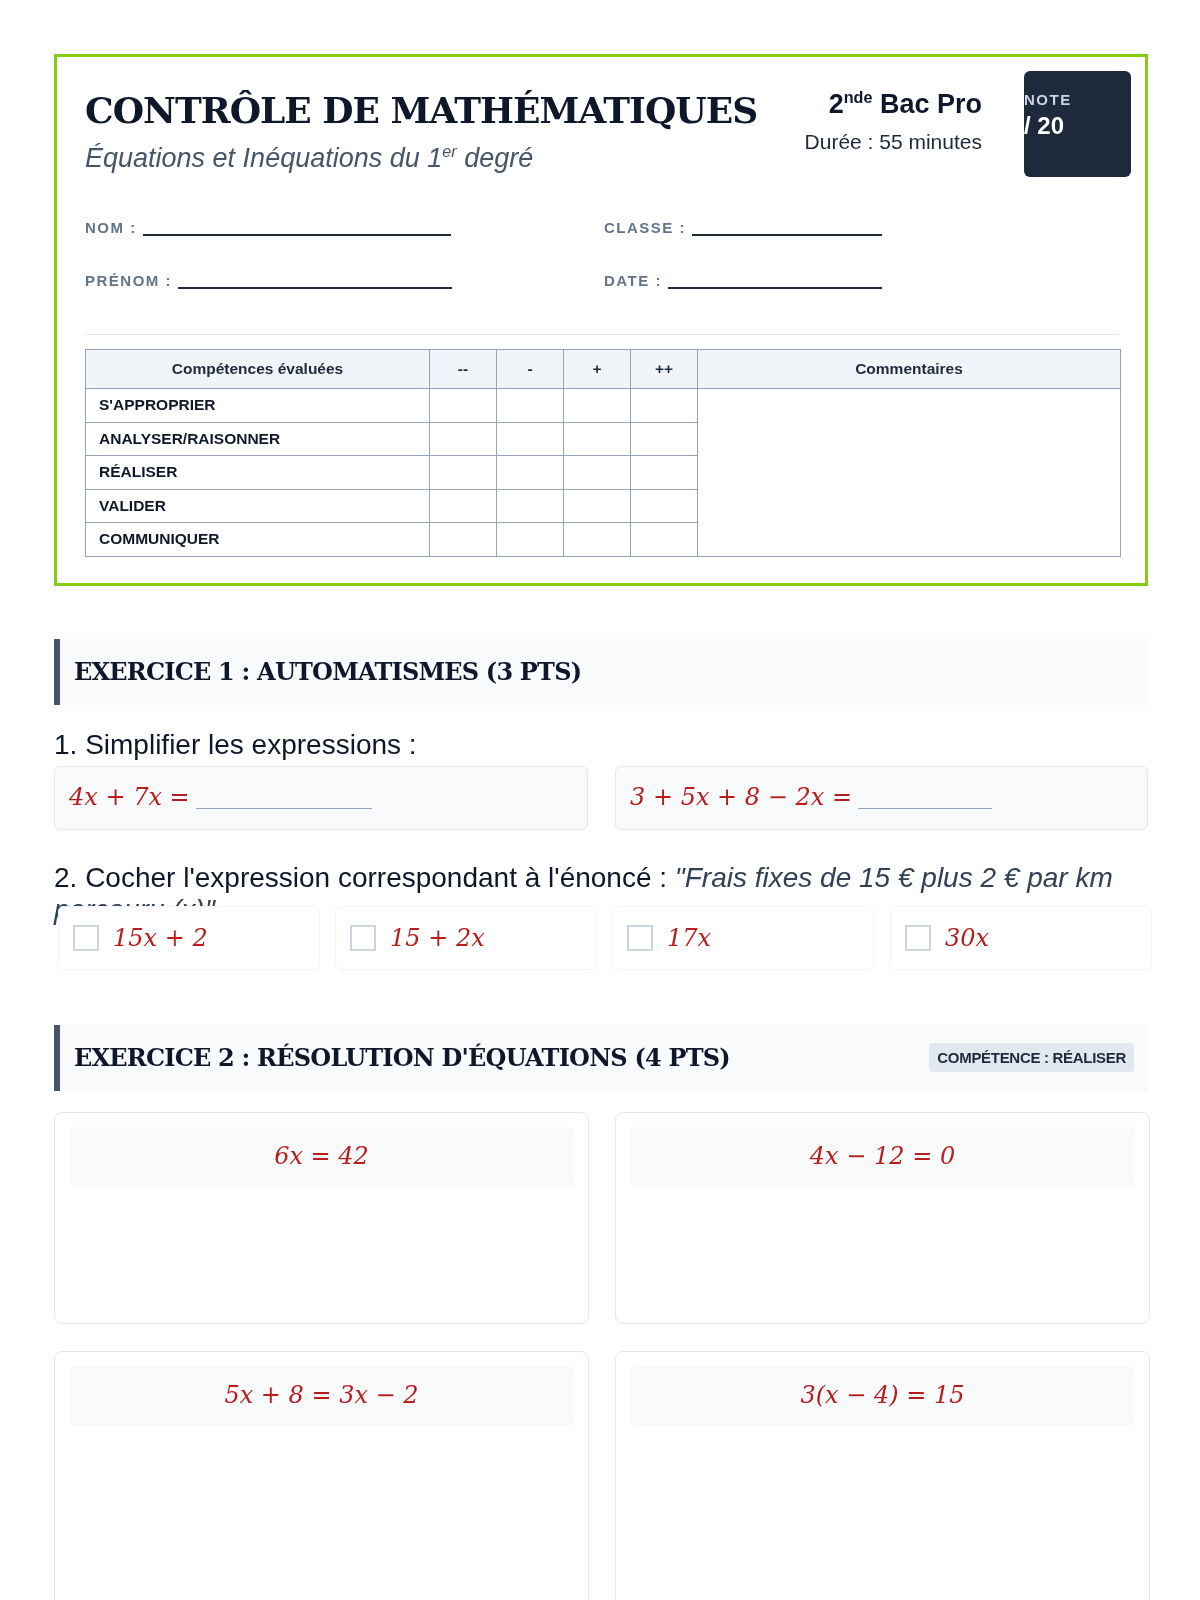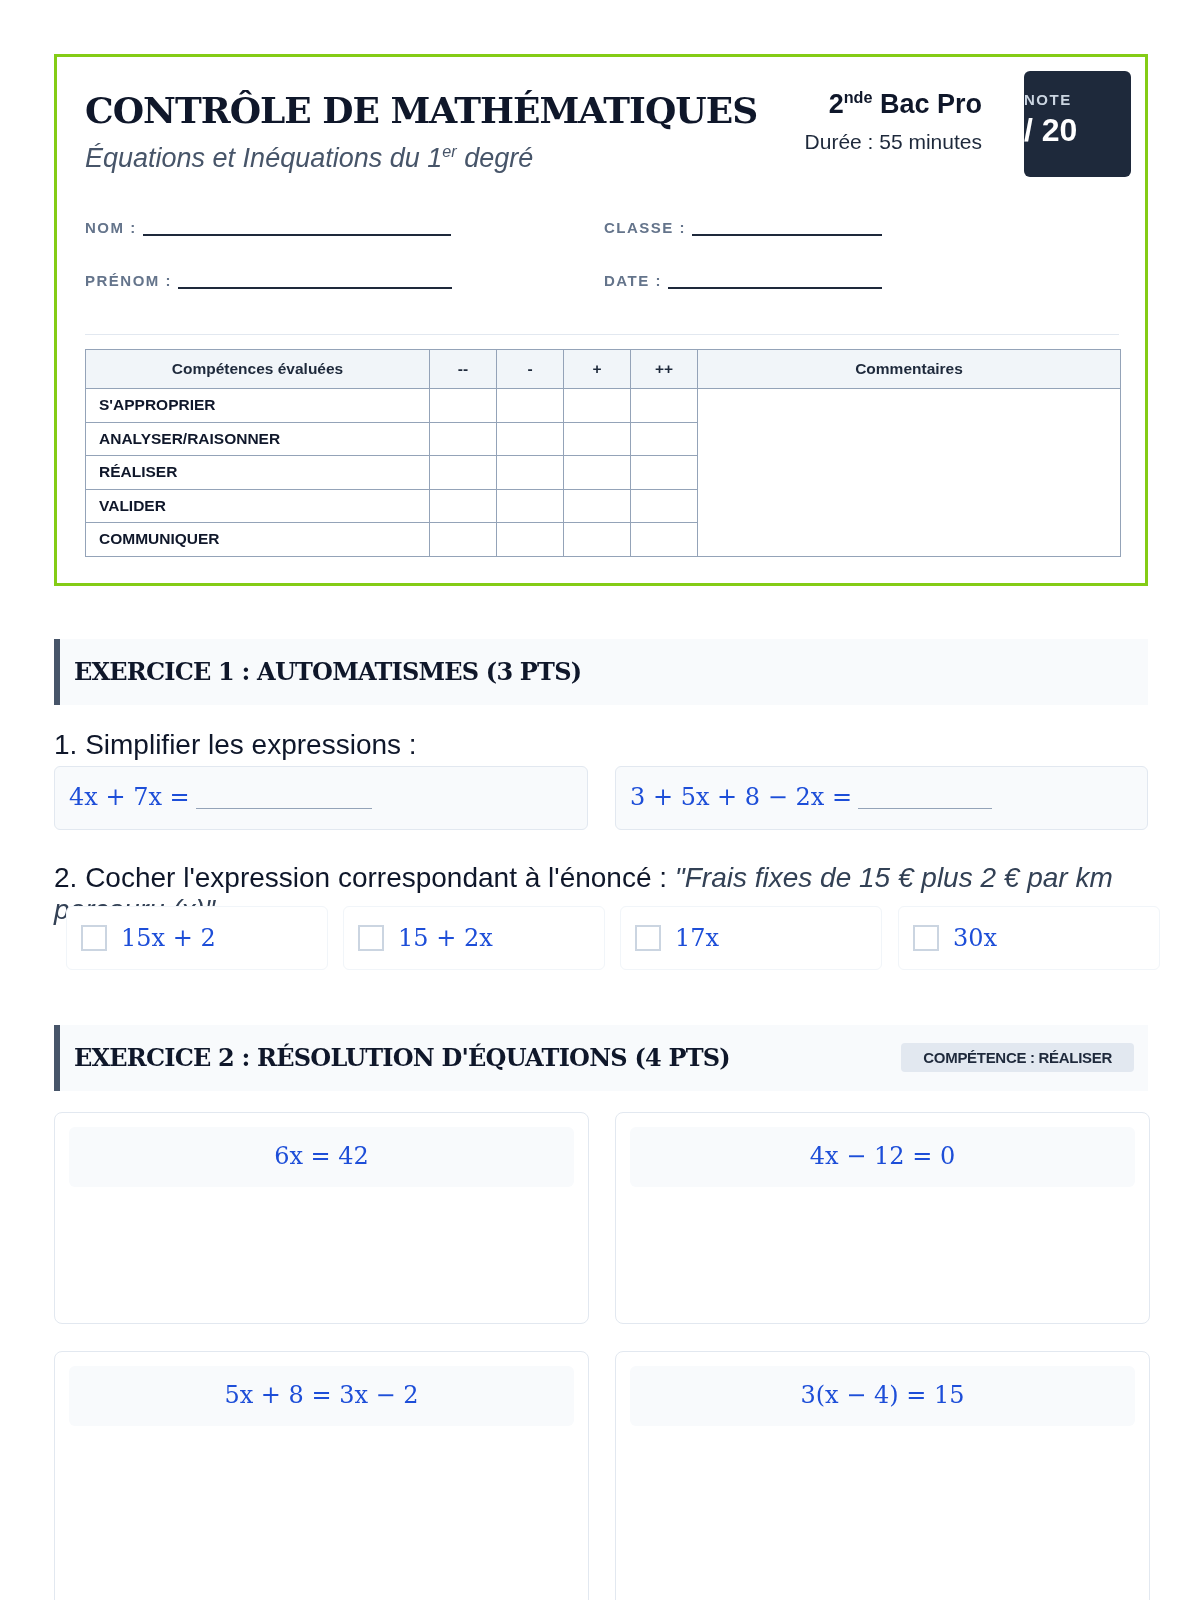--- a/index.html
+++ b/index.html
@@ -11,42 +11,42 @@
   
   .header-box { border: 3px solid #84cc16; padding: 28px 28px 28px 28px; height: 532px; position: relative; }
   .title { font-family: "DejaVu Serif", "Liberation Serif", serif; font-weight: bold; font-size: 36px; letter-spacing: -1px; color: #0f172a; position: absolute; left: 28px; top: 32px; }
   .subtitle { font-style: italic; font-size: 27px; color: #475569; position: absolute; left: 28px; top: 86px; }
   .subtitle sup, .level sup { font-size: 0.6em; vertical-align: super; line-height: 0; }
   .level-block { position: absolute; right: 163px; top: 32px; text-align: right; }
   .level { font-weight: bold; font-size: 27px; color: #0f172a; }
   .duration { font-size: 21px; color: #1e293b; margin-top: 10px; }
   .note-box { position: absolute; right: 14px; top: 14px; width: 107px; height: 106px; background: #1e293b; border-radius: 6px; color: #fff; text-align: left; }
   .note-label { font-size: 15px; font-weight: bold; letter-spacing: 1.5px; color: #cbd5e1; margin-top: 20px; }
-  .note-value { font-size: 32px; font-weight: bold; margin-top: 4px; }
+  .note-value { font-size: 24px; font-weight: bold; margin-top: 4px; }
 
   .fields { position: absolute; left: 28px; top: 162px; width: 1034px; }
   .field { position: absolute; font-size: 15px; font-weight: bold; letter-spacing: 1.5px; color: #64748b; white-space: nowrap; }
   .field .line { display: inline-block; border-bottom: 2px solid #1e293b; vertical-align: -3px; height: 14px; margin-left: 6px; }
   .divider { position: absolute; left: 28px; top: 277px; width: 1034px; height: 1px; background: #e2e8f0; }
 
   table.comp { position: absolute; left: 28px; top: 292px; width: 1036px; border-collapse: collapse; font-size: 15.5px; padding-left: 36px; }
   table.comp th, table.comp td { border: 1.5px solid #94a3b8; height: 33.5px; }
   table.comp th { background: #f1f5f9; font-weight: bold; color: #1e293b; text-align: center; height: 39px; }
   table.comp td.skill { font-weight: bold; color: #0f172a; padding-left: 13px; text-align: left; }
   table.comp td.comments { vertical-align: top; }
 
   
   .section-header { position: absolute; left: 0; width: 1094px; height: 66px; background: #f8fafc; border-left: 6px solid #475569; }
   .section-title { font-family: "DejaVu Serif", "Liberation Serif", serif; font-weight: bold; font-size: 24px; letter-spacing: -0.8px; color: #0f172a; position: absolute; left: 14px; top: 18px; }
-  .badge { position: absolute; right: 14px; top: 18px; background: #e2e8f0; border-radius: 4px; padding: 6px 22px; font-size: 15px; font-weight: bold; color: #1e293b; letter-spacing: -0.3px; }
+  .badge { position: absolute; right: 14px; top: 18px; background: #e2e8f0; border-radius: 4px; padding: 6px 8px; font-size: 15px; font-weight: bold; color: #1e293b; letter-spacing: -0.3px; }
 
   .question { position: absolute; left: 0; font-size: 28px; color: #0f172a; }
   .question em { color: #334155; }
 
-  .math { font-family: "DejaVu Serif", "Liberation Serif", serif; font-size: 24px; color: #1d4ed8; }
+  .math { font-family: "DejaVu Serif", "Liberation Serif", serif; font-size: 24px; color: #b91c1c; font-style: italic; }
   .expr-box { position: absolute; height: 64px; background: #f8fafc; border: 1.5px solid #e2e8f0; border-radius: 6px; padding: 16px 14px; }
   .blank { display: inline-block; border-bottom: 1.5px solid #94a3b8; height: 20px; vertical-align: -4px; margin-left: 6px; }
 
   .choice { position: absolute; top: 0; width: 262px; height: 64px; border: 1.5px solid #f1f5f9; border-radius: 6px; background: #fff; padding: 16px 14px; display: flex; align-items: center; }
   .checkbox { width: 26px; height: 26px; border: 2.5px solid #cbd5e1; background: #fff; margin-right: 14px; flex: none; }
 
   .eq-card { position: absolute; width: 535px; border: 1.5px solid #e2e8f0; border-radius: 8px; background: #fff; padding: 14px; }
   .eq-head { background: #f8fafc; border-radius: 6px; height: 60px; text-align: center; line-height: 58px; }
 </style>
 </head>
@@ -137,21 +137,21 @@
 
   <div class="expr-box" style="left:0; top:712px; width:534px;">
     <span class="math">4x + 7x =</span><span class="blank" style="width:176px;"></span>
   </div>
   <div class="expr-box" style="left:561px; top:712px; width:533px;">
     <span class="math">3 + 5x + 8 − 2x =</span><span class="blank" style="width:134px;"></span>
   </div>
 
   <div class="question" style="top:808px;"><span>2. Cocher l'expression correspondant à l'énoncé : </span><em>"Frais fixes de 15 € plus 2 € par km parcouru (x)"</em></div>
 
-  <div style="position:absolute; left:12px; top:852px; width:1050px; height:64px;">
+  <div style="position:absolute; left:4px; top:852px; width:1050px; height:64px;">
     <div class="choice" style="left:0;">
       <span class="checkbox"></span>
       <span class="math">15x + 2</span>
     </div>
     <div class="choice" style="left:277px;">
       <span class="checkbox"></span>
       <span class="math">15 + 2x</span>
     </div>
     <div class="choice" style="left:554px;">
       <span class="checkbox"></span>

